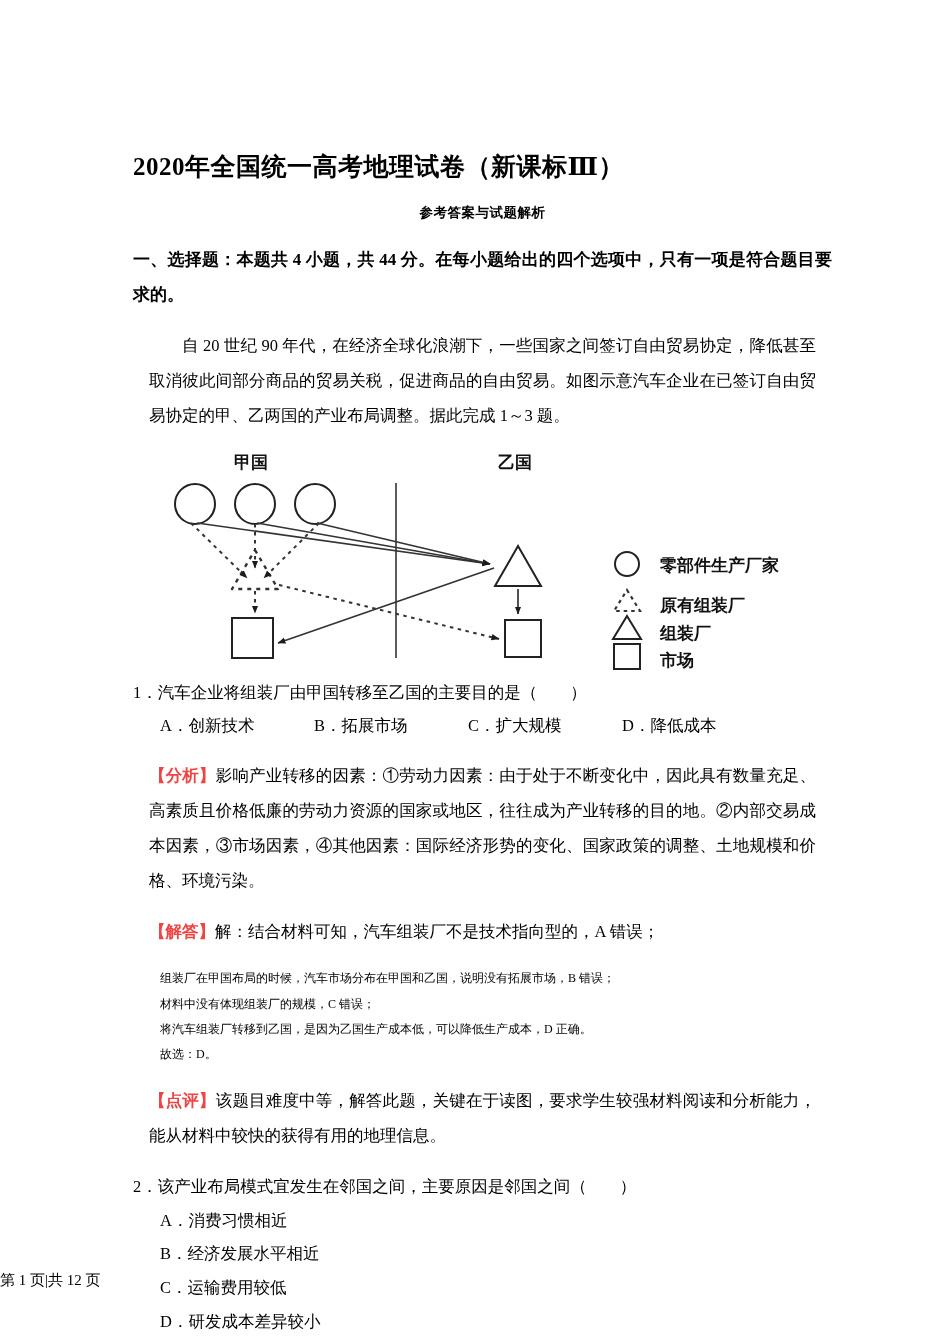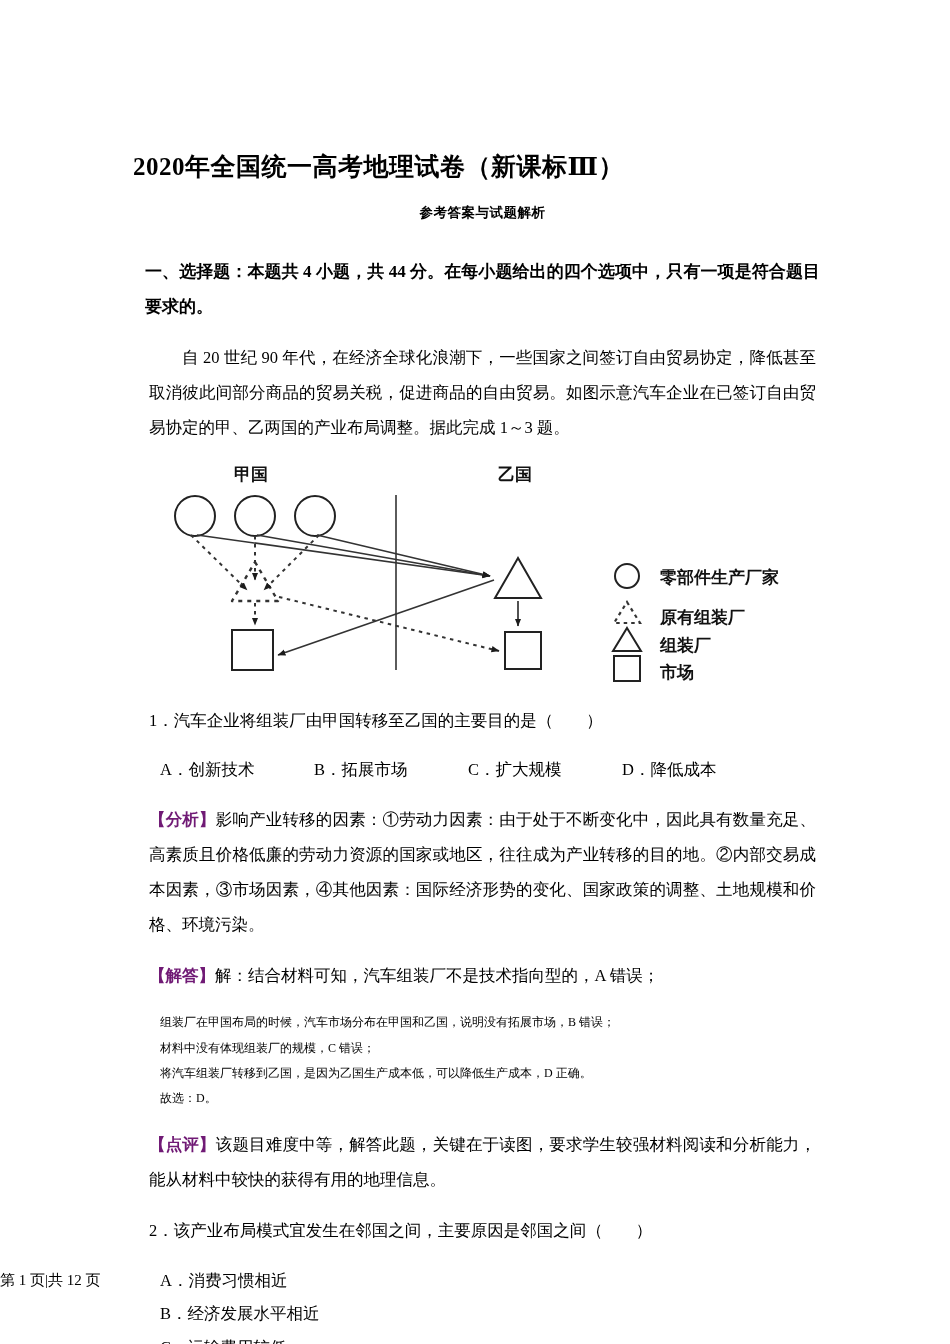--- a/index.html
+++ b/index.html
@@ -40,53 +40,53 @@
     padding-top: 22px;
     text-align: center;
     font-size: 13.5px;
     font-weight: bold;
     font-family: Liberation Sans, sans-serif;
     letter-spacing: 0.5px;
   }
 
   
   .section-head {
-    margin: 12px;
+    margin: 0;
     padding-top: 21px;
     font-size: 17px;
     font-weight: bold;
     line-height: 2.05;
     text-align: justify;
     text-justify: inter-ideograph;
   }
   .para {
     margin: 16px;
     font-size: 16.5px;
     line-height: 2.12;
     text-align: justify;
     text-justify: inter-ideograph;
   }
   .para.indent { text-indent: 2em; }
 
   .q-stem {
-    margin: 16px;
+    margin: 0;
     font-size: 16.5px;
     line-height: 2.05;
   }
   .q-opts {
     margin: 0;
     font-size: 16.5px;
     line-height: 2.05;
     padding-left: 27px;
   }
   .q-opts .opt  { display: inline-block; }
   .opt-row4 .opt { width: 154px; }
   .opt-row2 .opt { width: 350px; }
 
-  .tag { color: #701a75; font-weight: bold; }
+  .tag { color: #ef4444; font-weight: bold; }
 
   .ans-block { margin: 0; }
   .ans-line {
     margin: 0;
     font-size: 12px;
     line-height: 2.12;
     text-align: justify;
     text-justify: inter-ideograph;
     padding-left: 27px;
   }

